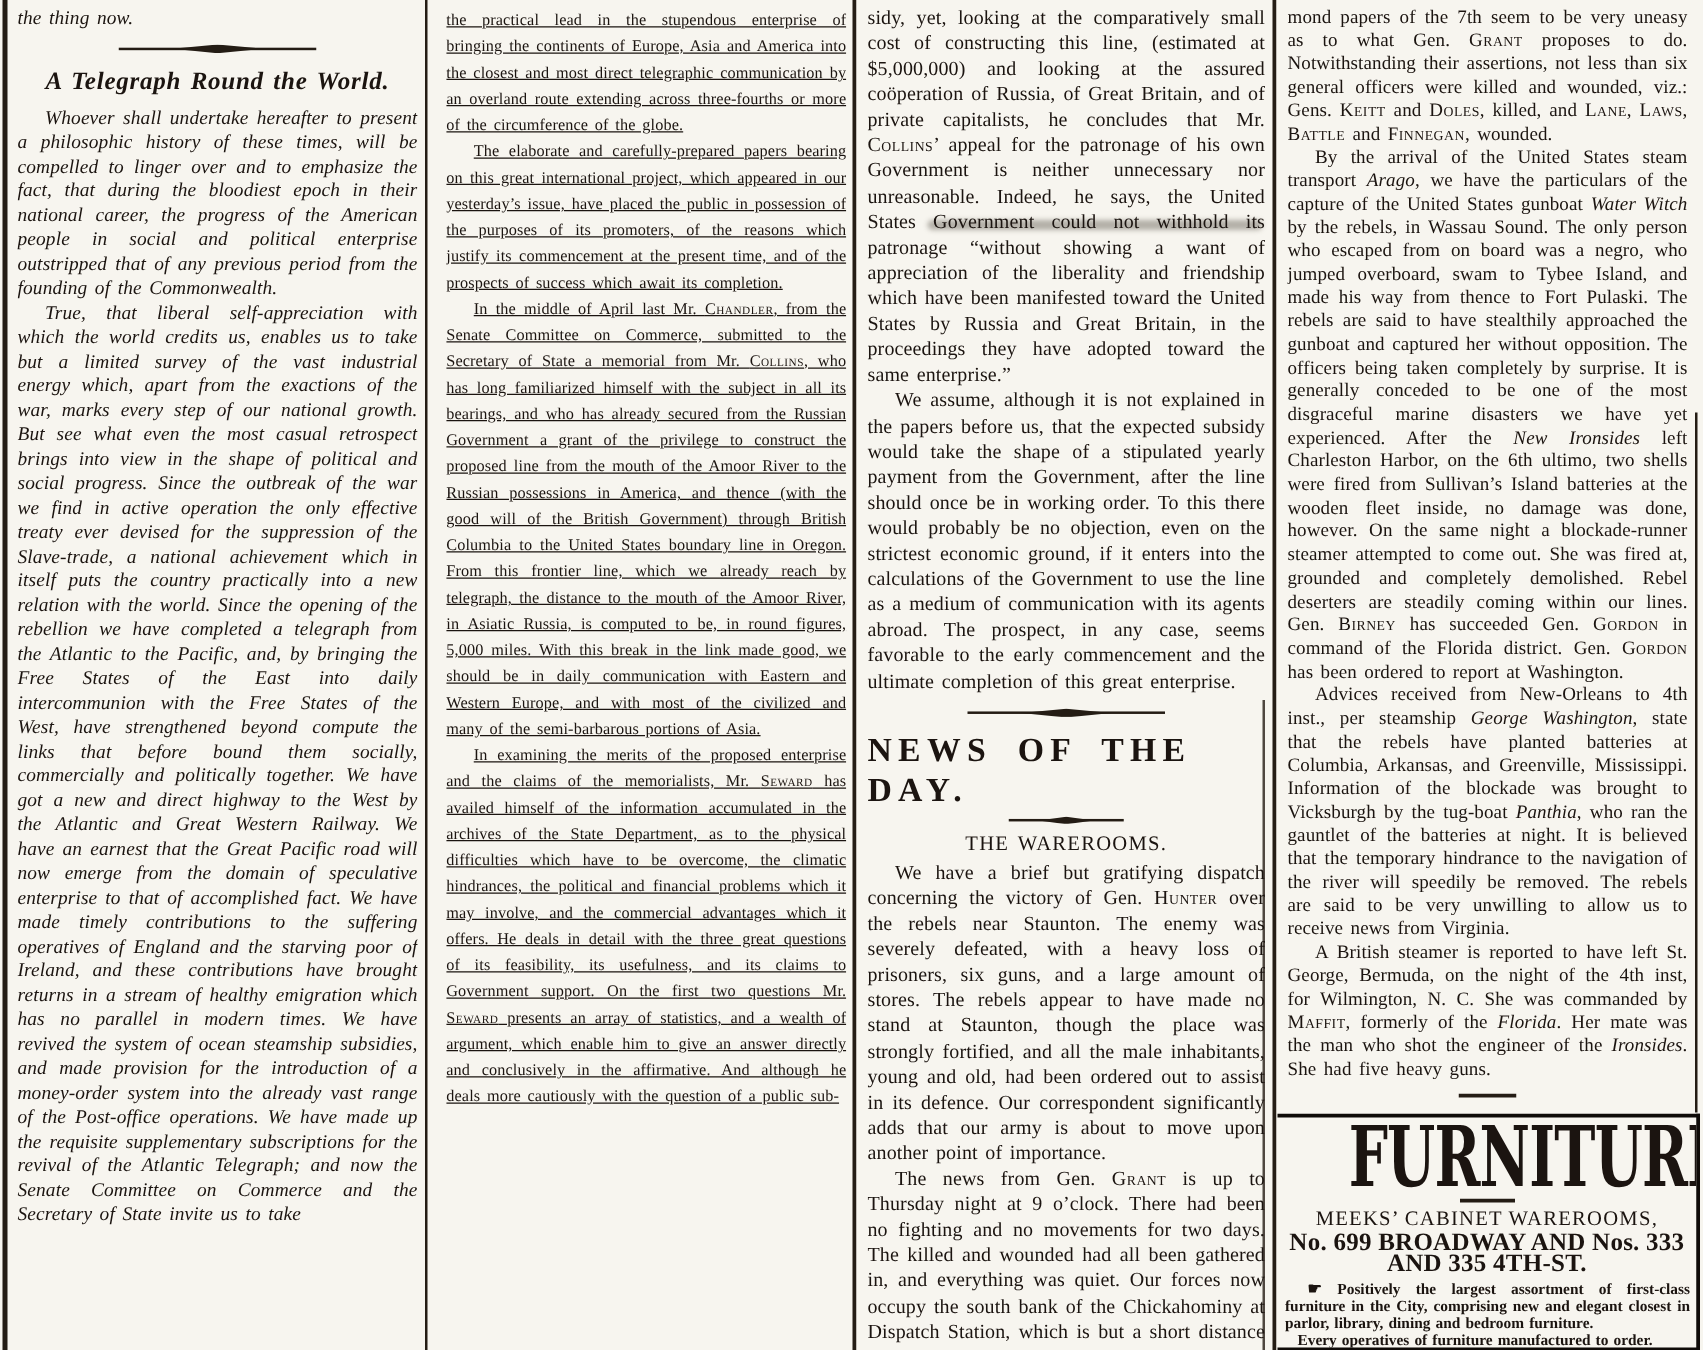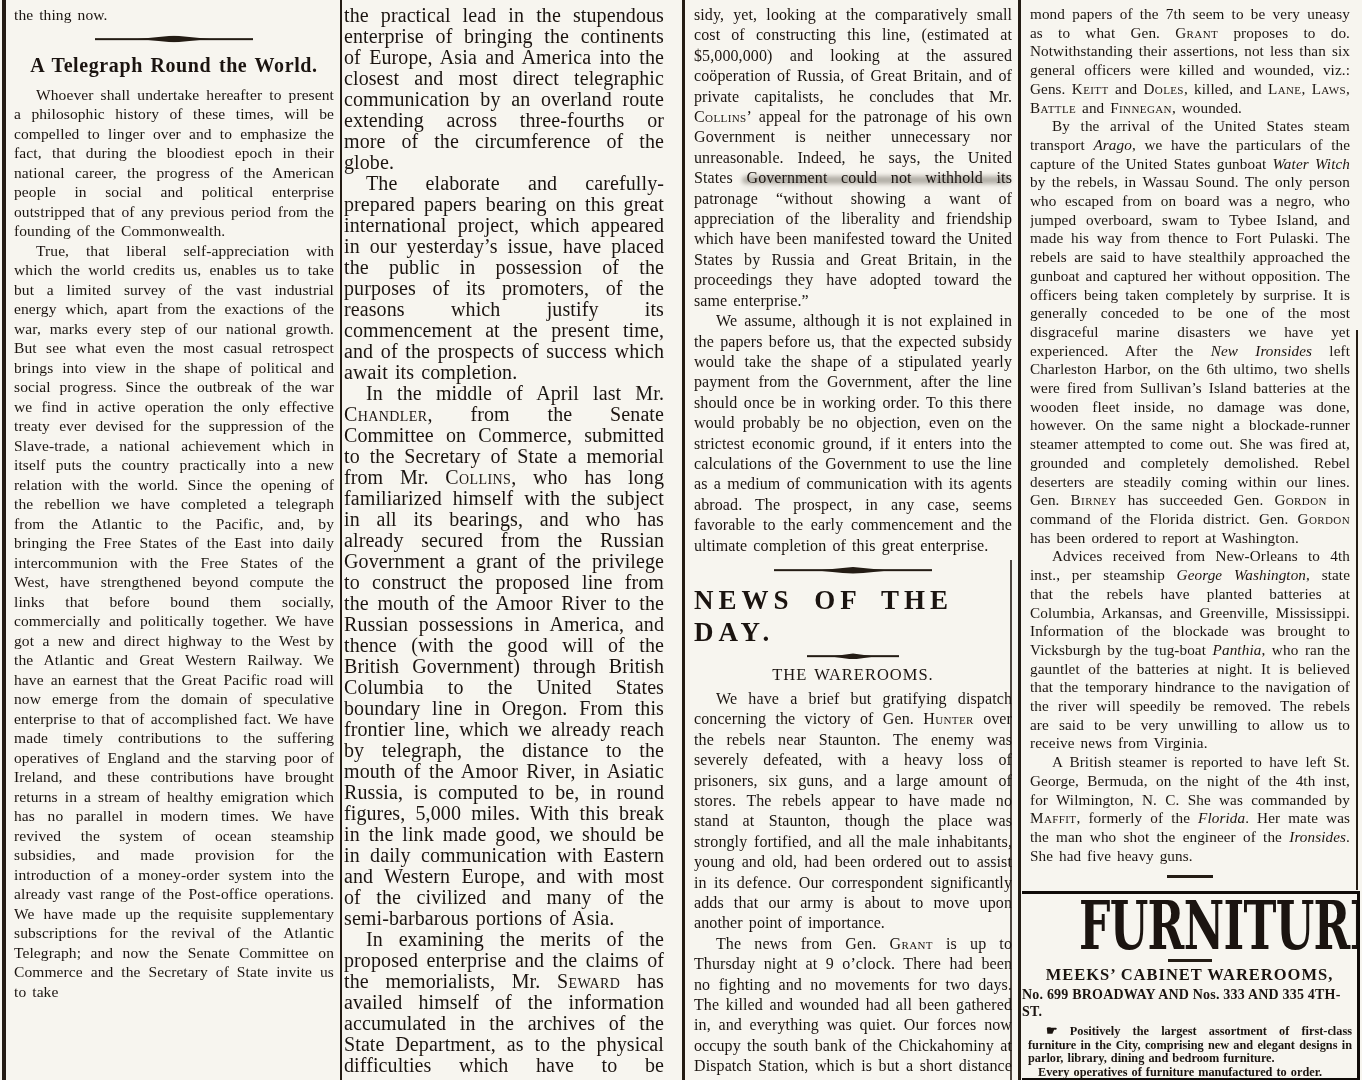--- a/index.html
+++ b/index.html
@@ -7,22 +7,22 @@
   body {
     position:relative; width:1362px; height:1080px; overflow:hidden;
     background:var(--bg); color:var(--ink);
     font-family:"Liberation Serif","DejaVu Serif",serif;
     -webkit-font-smoothing:antialiased;
   }
   .col {
     position:absolute; top:5px; height:1072px; overflow:hidden;
     text-align:justify; word-spacing:2px; letter-spacing:0.1px;
   }
-  #col1 { left:14px;  width:320px; font-size:15.5px; line-height:19.5px; }
-  #col2 { left:344px; width:320px; font-size:20px;   line-height:21px; }
+  #col1 { left:14px;  width:320px; font-size:15.5px; line-height:19.5px;font-style:italic; }
+  #col2 { left:357px; width:320px; font-size:13px;   line-height:21px;text-decoration:underline; }
   #col3 { left:694px; width:318px; font-size:16px;   line-height:20.4px; }
   #col4 { left:1030px;width:320px; font-size:15.2px; line-height:18.7px; height:880px; }
   .col p { margin:0; text-indent:22px; }
   .col p.fragment { text-indent:0; }
   .sc { font-variant:small-caps; letter-spacing:0.4px; }
   .it { font-style:italic; }
   h1,h2,h3 { margin:0; }
   .headline {
     text-align:center; text-indent:0; font-weight:bold;
     font-size:20px; line-height:24px; letter-spacing:0.6px; margin:2px 0 8px;
@@ -61,25 +61,25 @@
     border-top:3px solid #0f0b08; border-right:3px solid #0f0b08;
     border-bottom:2px solid #0f0b08; overflow:hidden;
   }
   .ad-title {
     font-family:"DejaVu Serif",serif; font-weight:bold; text-align:center;
     font-size:67px; line-height:60px; margin-top:2px; letter-spacing:-1px;
     transform:scaleX(0.66); transform-origin:center; white-space:nowrap;
   }
   .ad-rule { width:44px; height:3px; background:var(--ink2); margin:3px auto 4px; }
   .ad-store {
-    font-weight:bold; text-align:center; font-size:16.5px; line-height:18px;
+    font-weight:normal; text-align:center; font-size:16.5px; line-height:18px;
     letter-spacing:1px;
   }
   .ad-address {
-    font-weight:bold; text-align:left; font-size:14px; line-height:17px;
+    font-weight:bold; text-align:center; font-size:20px; line-height:17px;
     letter-spacing:0.2px; margin-top:2px;
   }
   .ad-notes {
     font-weight:bold; font-size:12.3px; line-height:13.6px; text-align:justify;
     padding:4px 5px 0 6px; word-spacing:1px;
   }
   .ad-notes p { margin:0; text-indent:10px; }
   .ad-notes p.note-first { text-indent:18px; }
   .hand { font-size:13px; }
 </style>
@@ -132,18 +132,18 @@
     <div class="divider-plain"></div>
   </div>
 
 <div class="ad">
   <div class="ad-title">FURNITURE.</div>
   <div class="ad-rule"></div>
   <div class="ad-store">MEEKS’ CABINET WAREROOMS,</div>
   <div class="ad-address">No. 699 BROADWAY AND Nos. 333 AND 335 4TH-ST.</div>
   <div class="ad-notes">
     <p class="note-first"><span class="hand">☛</span>
-      <span>Positively the largest assortment of first-class furniture in the City, comprising new and elegant designs in parlor, library, dining and bedroom furniture.</span></p>
+      <span>Positively the largest assortment of first-class furniture in the City, comprising new and elegant closest in parlor, library, dining and bedroom furniture.</span></p>
     <p>Every operatives of furniture manufactured to order.</p>
     <p>Goods packed and shipped to all parts of the world.</p>
 
   </div>
 </div>
 
 </body></html>

